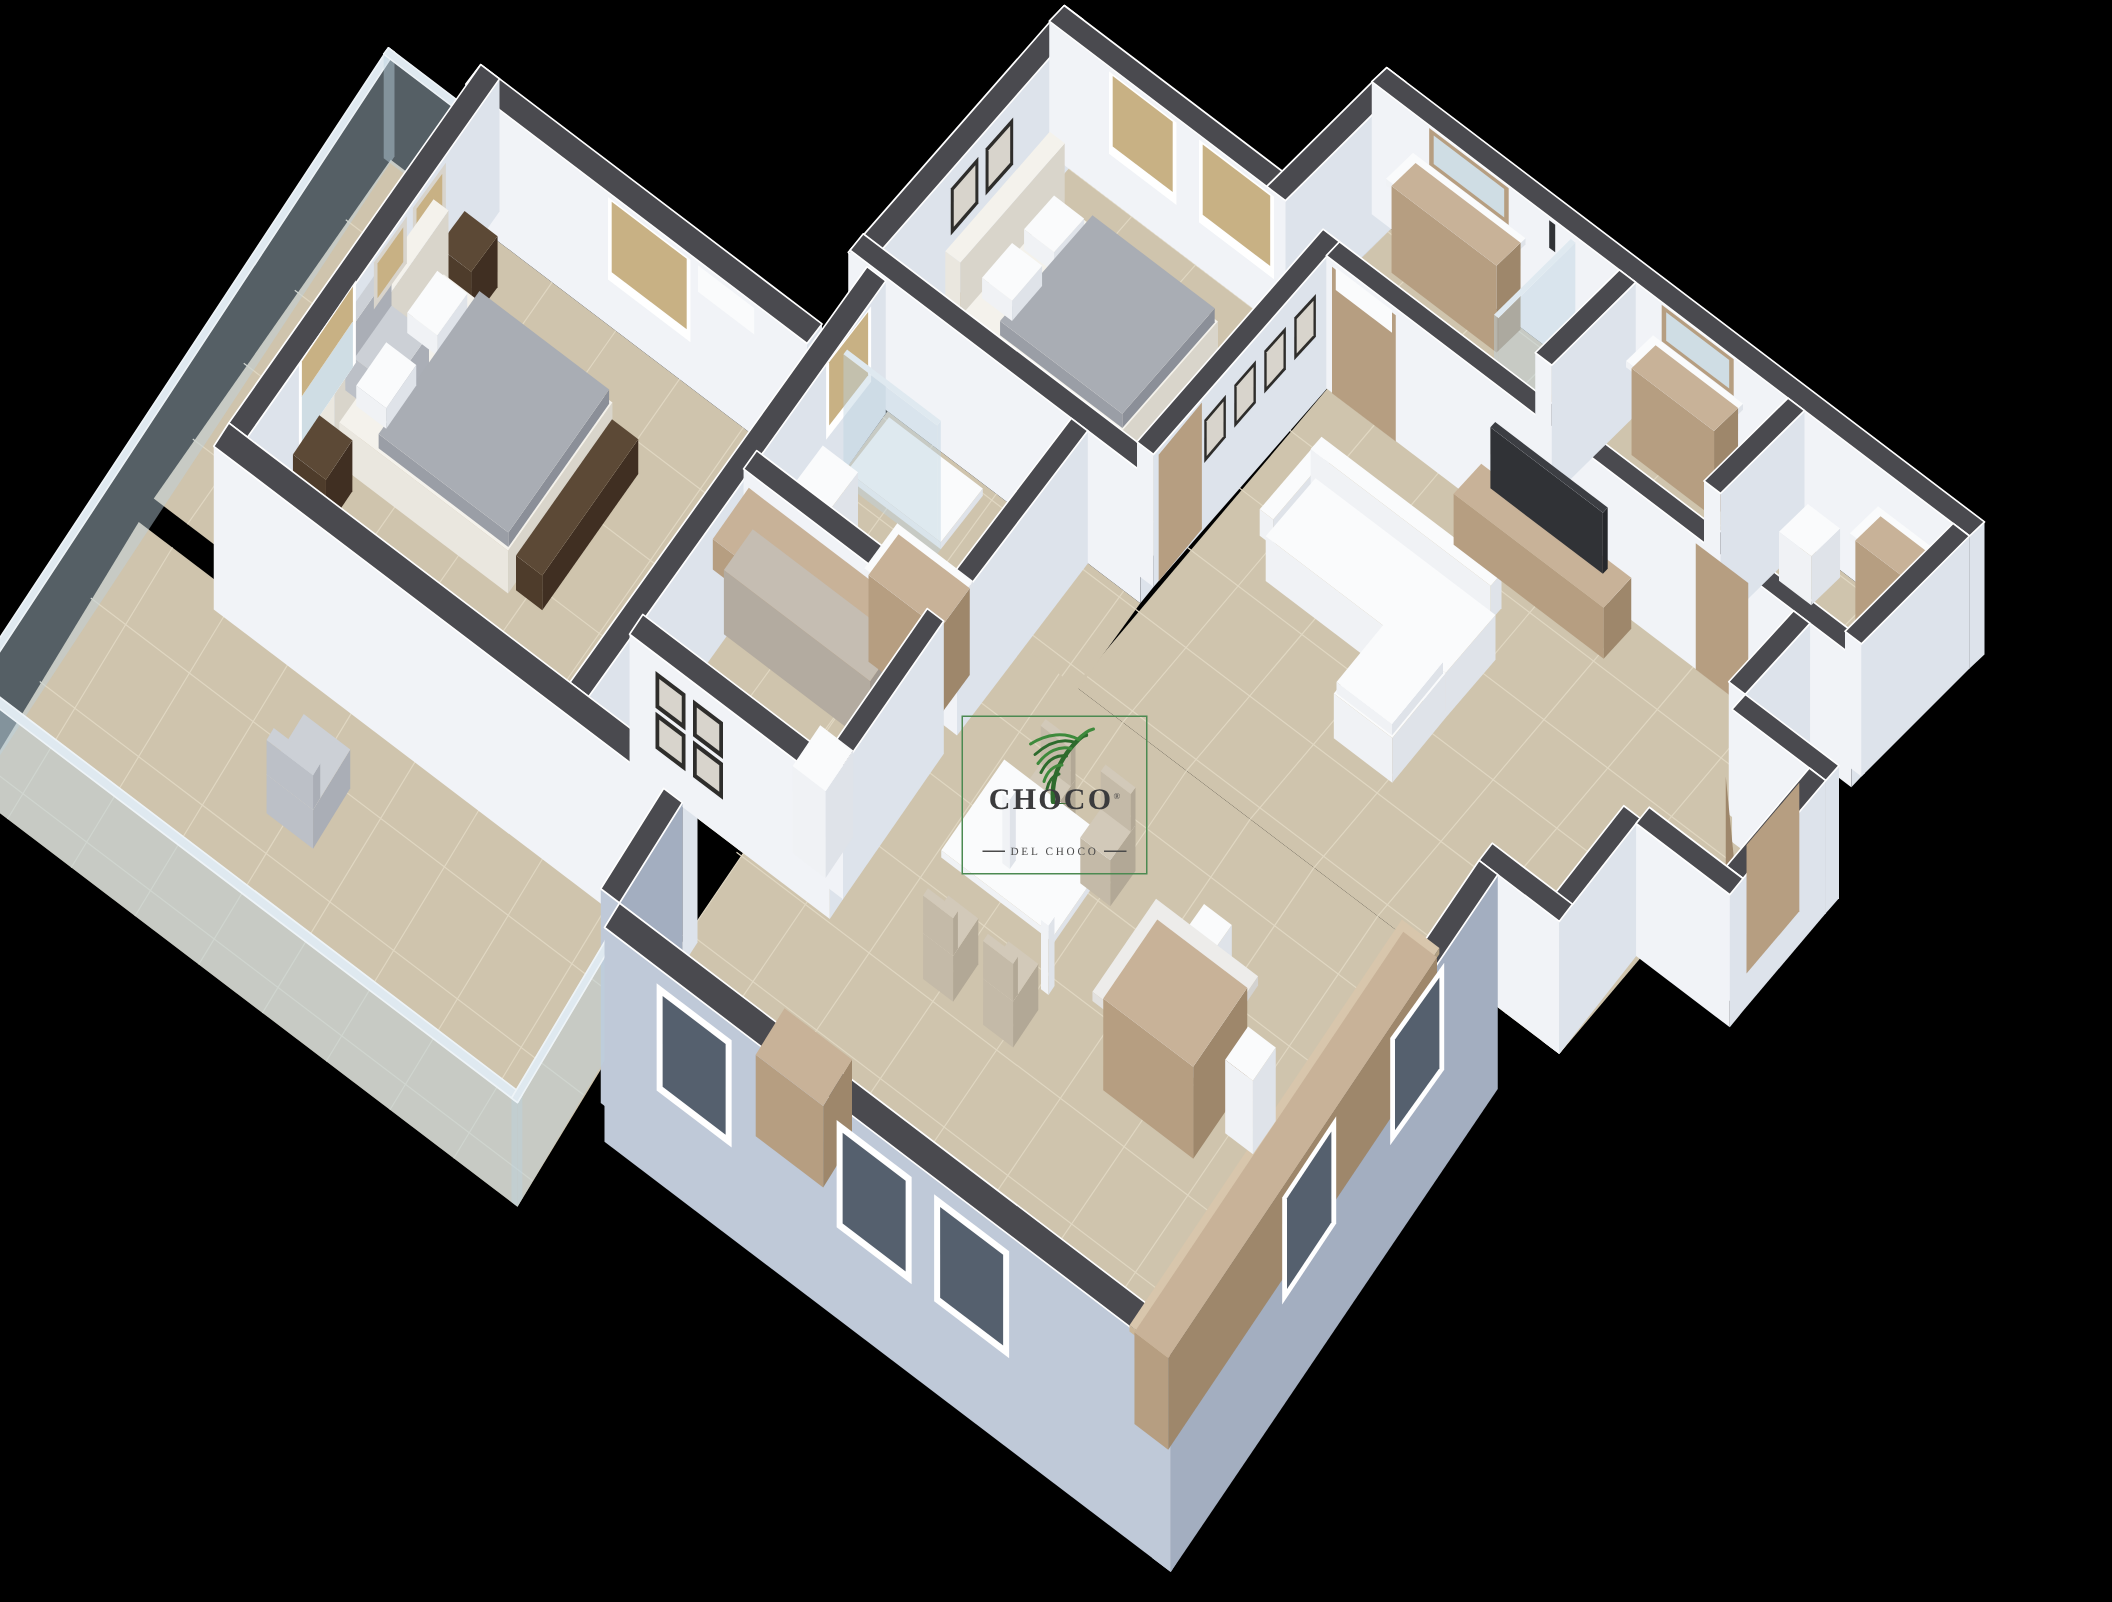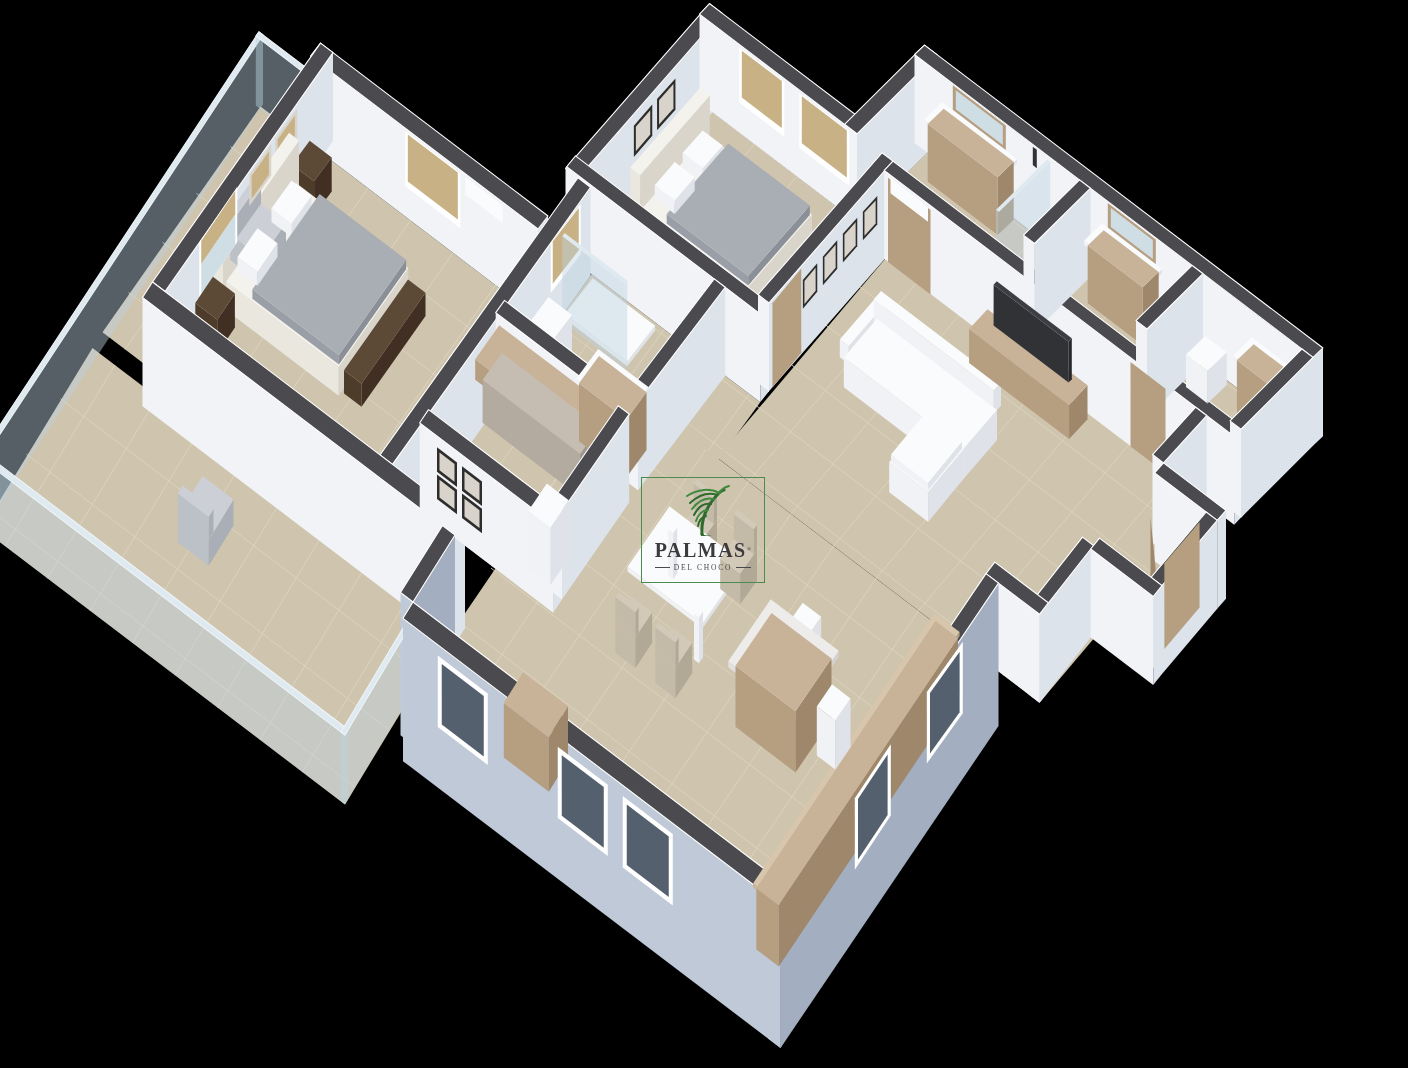--- a/index.html
+++ b/index.html
@@ -8,21 +8,21 @@
   #plan-svg{position:absolute;left:0;top:0;}
   
   .logo{position:absolute;left:641px;top:477px;width:124px;height:106px;
         box-sizing:border-box;border:1.5px solid #4c8a52;
         display:flex;flex-direction:column;align-items:center;justify-content:flex-end;
         padding-bottom:10px;}
   .logo .palm{position:absolute;top:2px;left:30px;}
   .brandrow{position:relative;line-height:1;white-space:nowrap;}
   .brand{font-size:20px;font-weight:bold;letter-spacing:1.5px;color:#3b3b3d;}
   .reg{font-size:6px;vertical-align:super;color:#3b3b3d;}
-  .subrow{display:flex;align-items:center;gap:4px;margin-top:3px;}
+  .subrow{display:flex;align-items:center;gap:4px;margin-top:20px;}
   .subrow .dash{display:inline-block;width:15px;height:0;border-top:1px solid #4a4a4a;}
   .subtitle{font-size:7.5px;letter-spacing:1.8px;color:#4a4a4a;font-variant:small-caps;}
 </style>
 </head>
 <body>
 
 <div id="stage">
   <svg id="plan-svg" width="1408" height="1068">
       <polygon points="0,0 1408,0 1408,1068 0,1068" fill="#000000"></polygon>
       <g>
@@ -561,20 +561,20 @@
         <path d="M30,54 C30,56 33,57 38,57" stroke="#2e6b2d" stroke-width="3"></path>
         <path d="M47,13 C38,8 26,9 15,16" stroke="#3e8a3c" stroke-width="2"></path>
         <path d="M45,15 C36,12 27,15 18,23" stroke="#2e6b2d" stroke-width="2"></path>
         <path d="M42,19 C34,17 26,21 20,29" stroke="#3e8a3c" stroke-width="2"></path>
         <path d="M39,24 C32,23 26,27 22,35" stroke="#2e6b2d" stroke-width="2"></path>
         <path d="M36,30 C31,30 26,34 24,41" stroke="#3e8a3c" stroke-width="2"></path>
         <path d="M34,36 C30,37 27,41 26,46" stroke="#2e6b2d" stroke-width="2"></path>
         <path d="M47,13 C50,9 53,7 57,6" stroke="#3e8a3c" stroke-width="2"></path>
       </g>
     </svg>
-    <div class="brandrow"><span class="brand">PALMAS</span><span class="reg">®</span></div>
+    <div class="brandrow"><span class="brand">CHOCO</span><span class="reg">®</span></div>
     <div class="subrow">
       <span class="dash"></span>
       <span class="subtitle">DEL CHOCO</span>
       <span class="dash"></span>
     </div>
   </div>
 </div>
 
 </body></html>

